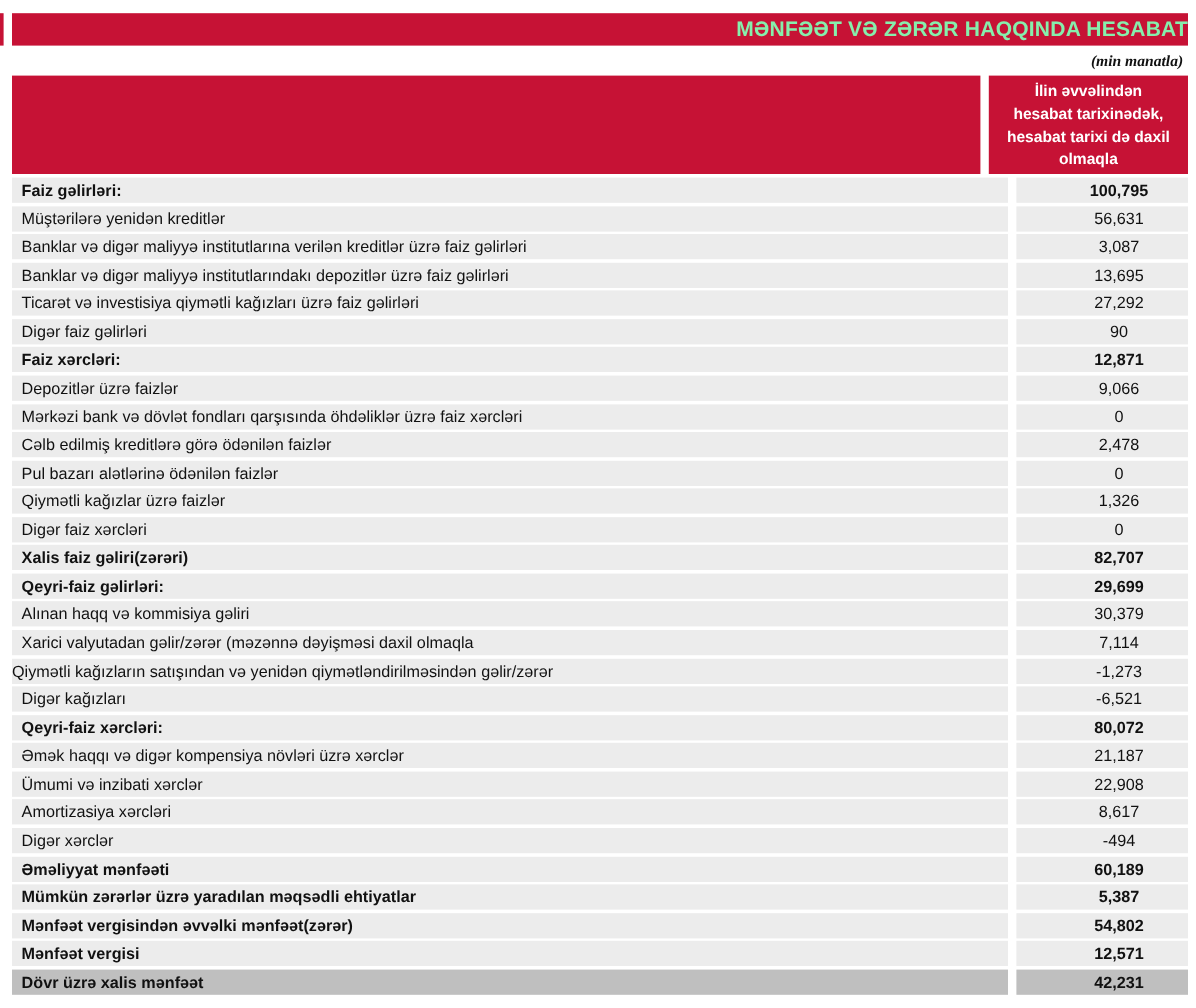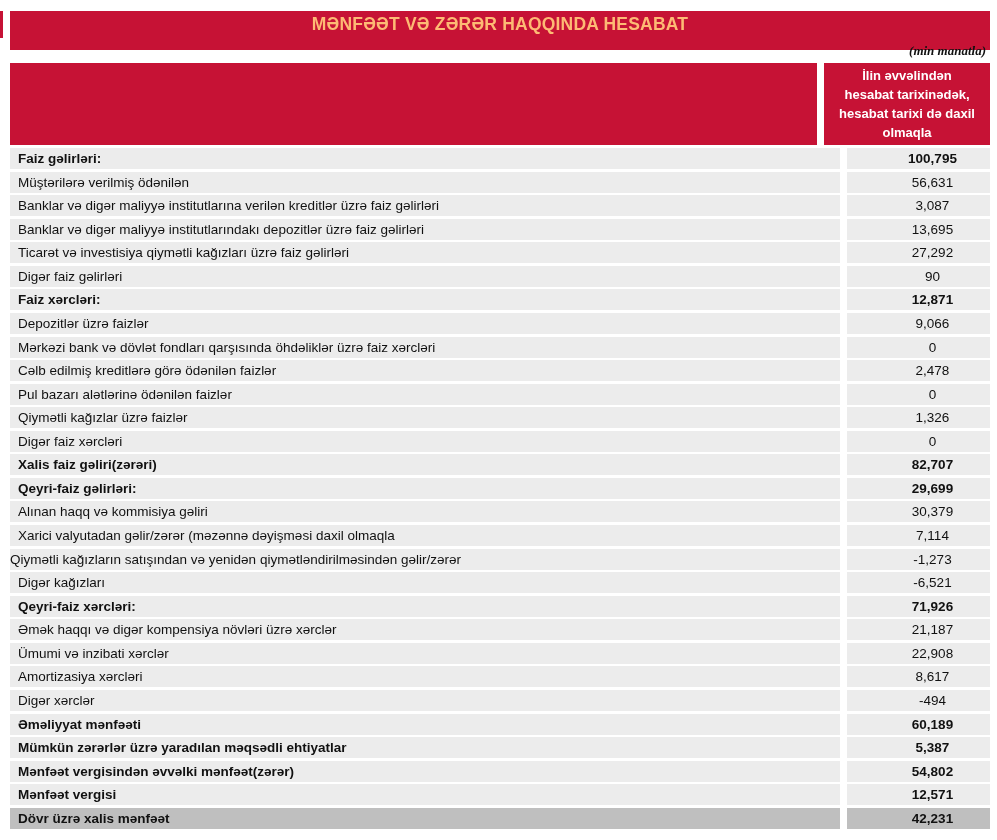--- a/index.html
+++ b/index.html
@@ -13,23 +13,23 @@
   body{
     width:997px;height:840px;background:#ffffff;
     font-family:"Liberation Sans", sans-serif;
     color:var(--text);
     position:relative;overflow:hidden;
   }
   .title-fragment{
     position:absolute;left:0;top:11px;width:3px;height:27px;background:var(--red);
   }
   .title-bar{
-    position:absolute;left:10px;top:11px;width:980px;height:39px;
-    background:var(--red);color:#fdba74;
-    font-weight:bold;font-size:17.5px;line-height:27px;text-align:center;
+    position:absolute;left:10px;top:11px;width:980px;height:27px;
+    background:var(--red);color:#86efac;
+    font-weight:bold;font-size:17.5px;line-height:27px;text-align:right;
     letter-spacing:.2px;
   }
   .unit-note{
     position:absolute;top:43px;right:11px;
     font-family:"Liberation Serif", serif;
     font-style:italic;font-weight:bold;font-size:13px;
   }
   .pnl-table{
     position:absolute;left:10px;top:63px;width:980px;
   }
@@ -79,21 +79,21 @@
 hesabat tarixinədək,
 hesabat tarixi də daxil
 olmaqla</div>
   </div>
   <div>
       <div class="row bold">
         <div class="cell-label">Faiz gəlirləri:</div>
         <div class="cell-value">100,795</div>
       </div>
       <div class="row">
-        <div class="cell-label">Müştərilərə verilmiş ödənilən</div>
+        <div class="cell-label">Müştərilərə yenidən kreditlər</div>
         <div class="cell-value">56,631</div>
       </div>
       <div class="row">
         <div class="cell-label">Banklar və digər maliyyə institutlarına verilən kreditlər üzrə faiz gəlirləri</div>
         <div class="cell-value">3,087</div>
       </div>
       <div class="row">
         <div class="cell-label">Banklar və digər maliyyə institutlarındakı depozitlər üzrə faiz gəlirləri</div>
         <div class="cell-value">13,695</div>
       </div>
@@ -152,21 +152,21 @@
       <div class="row indent">
         <div class="cell-label">Qiymətli kağızların satışından və yenidən qiymətləndirilməsindən gəlir/zərər</div>
         <div class="cell-value">-1,273</div>
       </div>
       <div class="row">
         <div class="cell-label">Digər kağızları</div>
         <div class="cell-value">-6,521</div>
       </div>
       <div class="row bold">
         <div class="cell-label">Qeyri-faiz xərcləri:</div>
-        <div class="cell-value">71,926</div>
+        <div class="cell-value">80,072</div>
       </div>
       <div class="row">
         <div class="cell-label">Əmək haqqı və digər kompensiya növləri üzrə xərclər</div>
         <div class="cell-value">21,187</div>
       </div>
       <div class="row">
         <div class="cell-label">Ümumi və inzibati xərclər</div>
         <div class="cell-value">22,908</div>
       </div>
       <div class="row">

